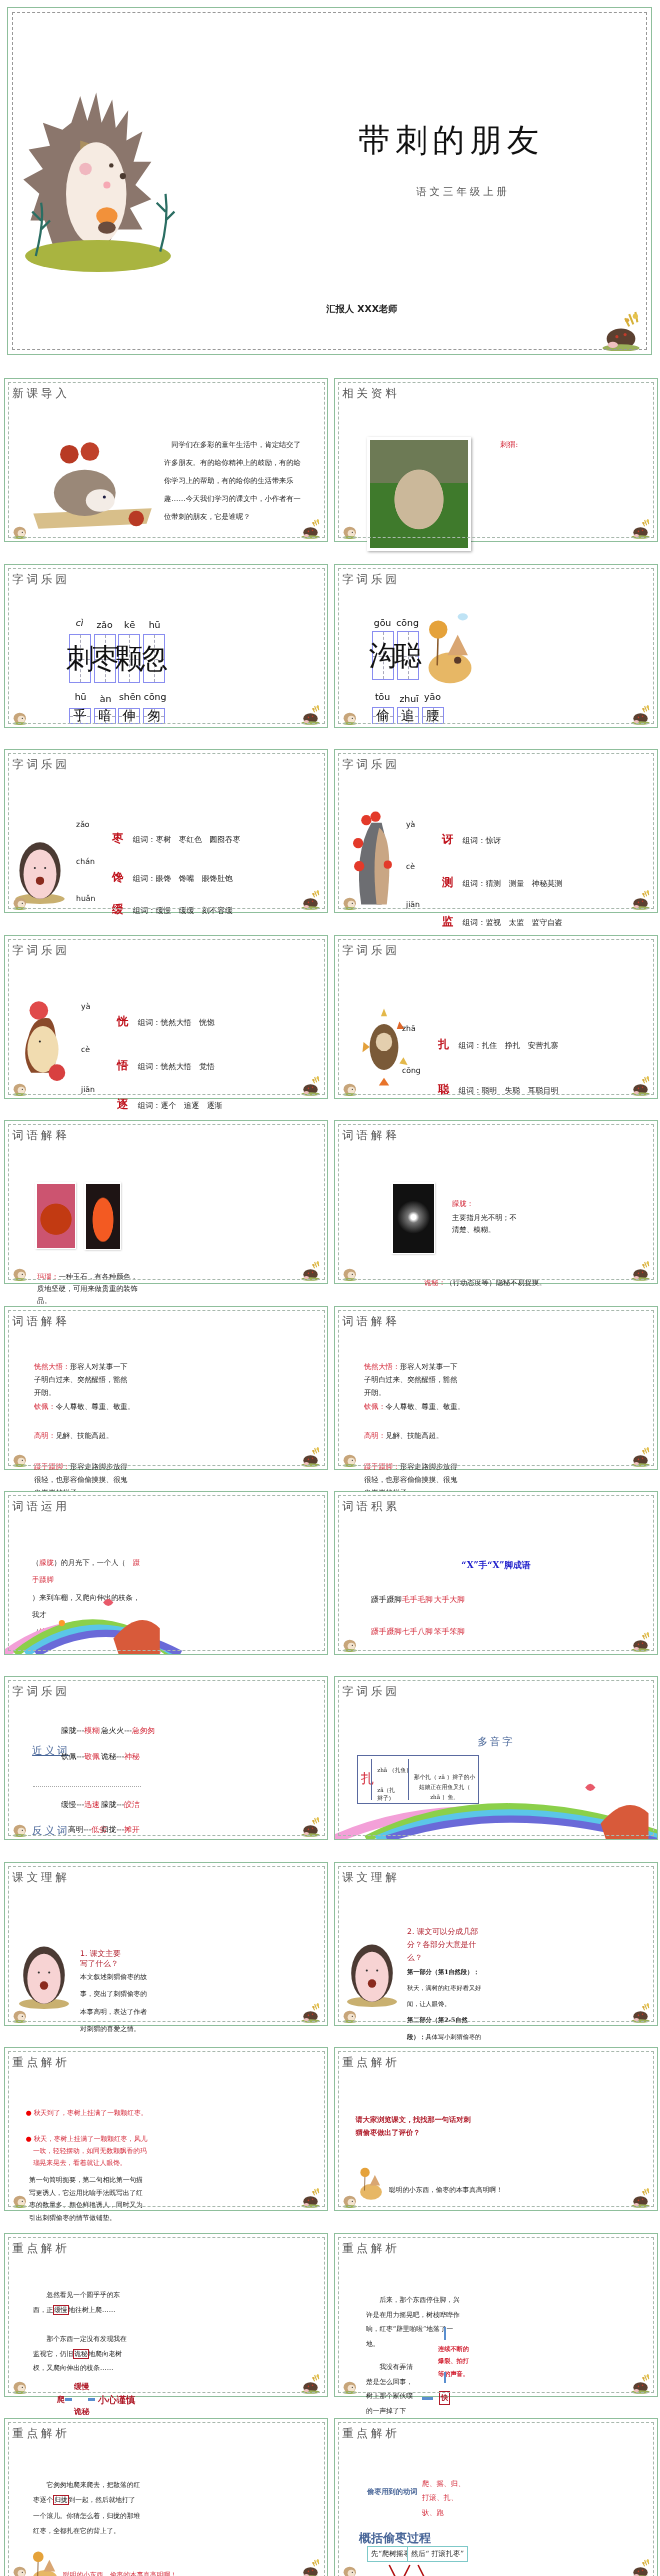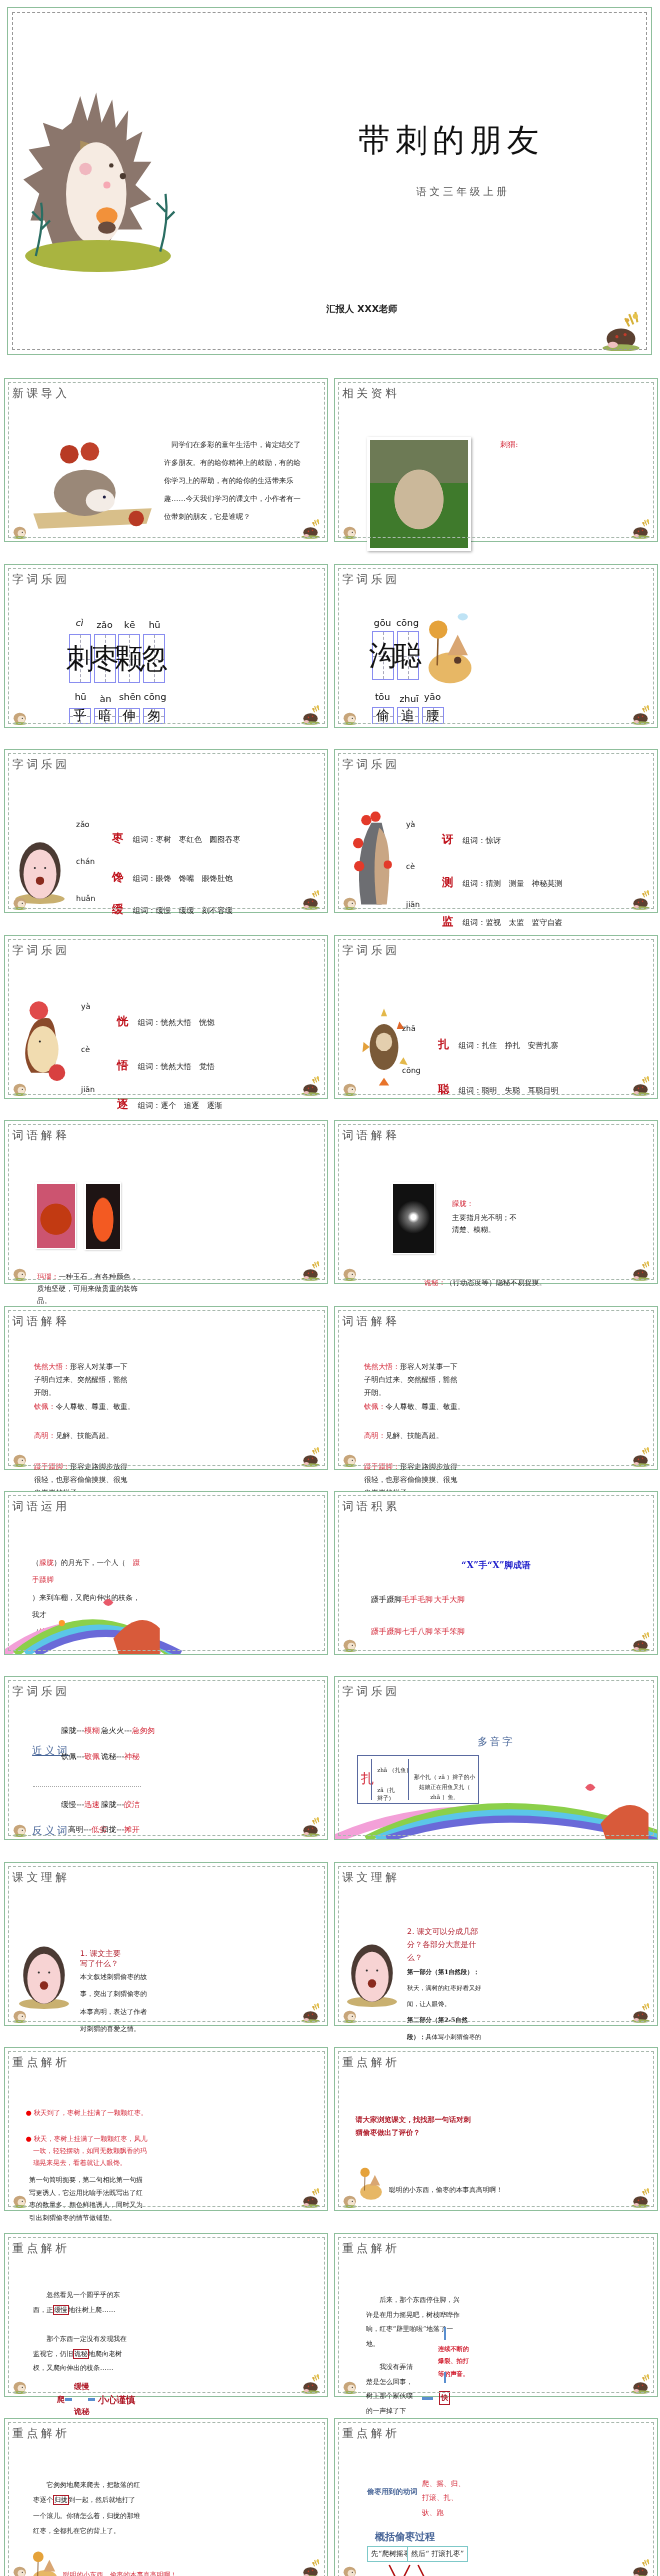--- a/index.html
+++ b/index.html
@@ -548,21 +548,21 @@
     </svg>
   <svg class="hh-right" viewBox="0 0 44 40">
       <use href="#hh-corner"></use>
     </svg>
 </div>
 
 <div class="slide" style="left:334px; top:2418px; width:324px; height:164px;">
   <div class="s-title">重点解析</div>
   <div class="blue bold" style="position:absolute; left:32px; top:68px; font-size:7.2px;">偷枣用到的动词</div>
   <div class="red" style="position:absolute; left:87px; top:58px; width:46px; font-size:7.2px; line-height:2;">爬、摇、归、打滚、扎、驮、跑</div>
-  <div class="blue bold" style="position:absolute; left:40px; top:111px; font-size:10px;">概括偷枣过程</div>
+  <div class="blue bold" style="position:absolute; left:24px; top:111px; font-size:12px;">概括偷枣过程</div>
   <div class="box" style="left:32px; top:127px;">先“爬树摇枣”</div>
   <div class="box" style="left:72px; top:127px;">然后“ 打滚扎枣”</div>
   <svg class="img" style="left:52px; top:145px;" width="57" height="17.5" viewBox="0 0 110 34">
     <path d="M4 2 L18 30 M44 2 L30 30 M60 2 L74 30" stroke="#b01010" stroke-width="3"></path>
   </svg>
 
   <svg class="hh-left" viewBox="0 0 34 34">
       <use href="#hh-small"></use>
     </svg>
   <svg class="hh-right" viewBox="0 0 44 40">

